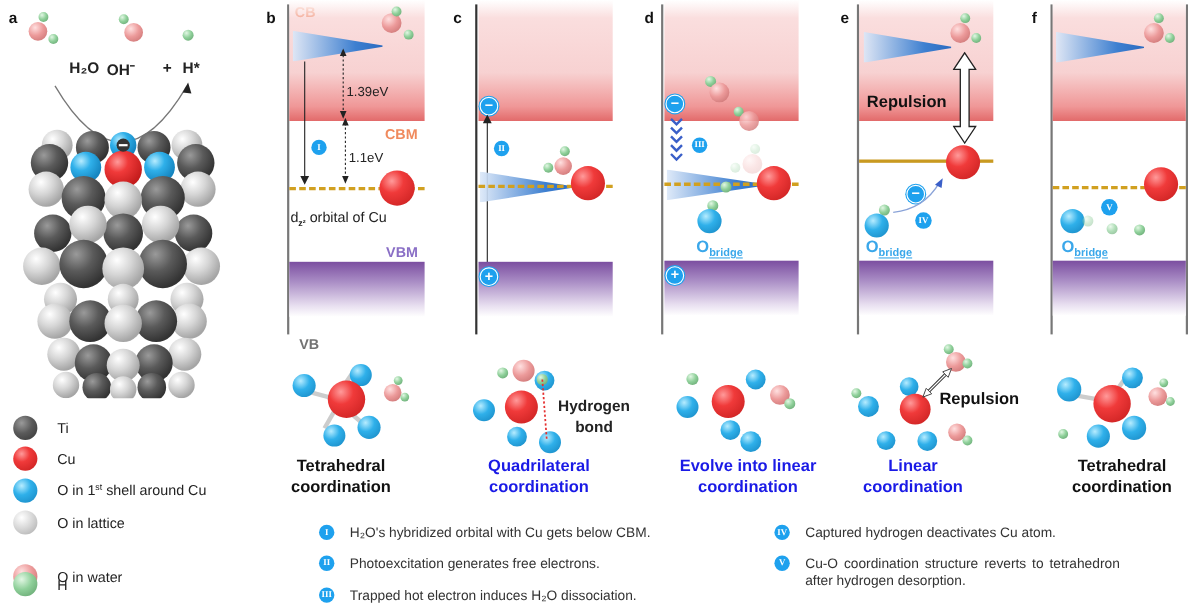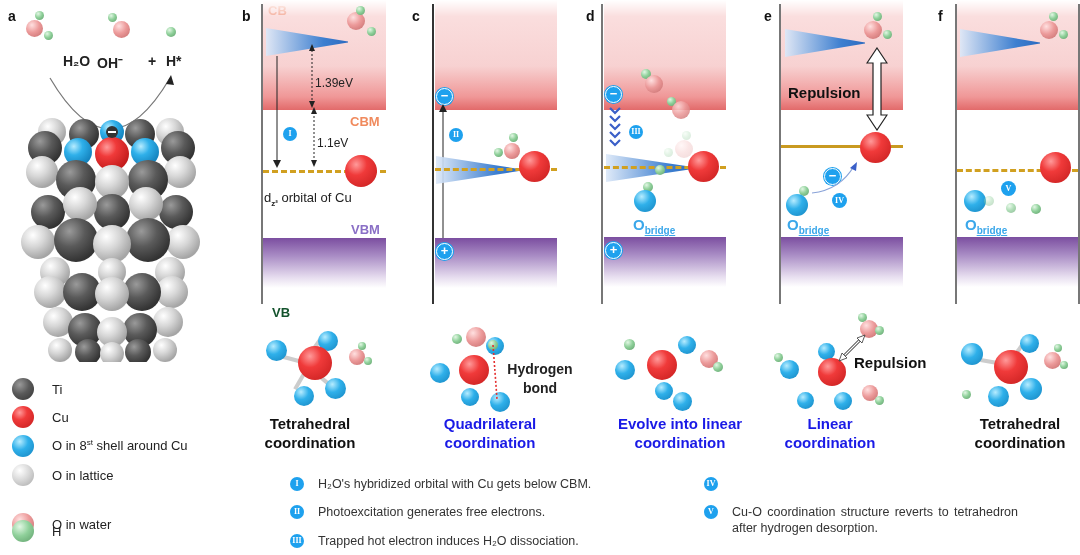--- a/index.html
+++ b/index.html
@@ -133,21 +133,21 @@
   <div class="legend-item" style="top:378px;">
     <span class="ball ti"></span>
     <span>Ti</span>
   </div>
   <div class="legend-item" style="top:406px;">
     <span class="ball cu"></span>
     <span>Cu</span>
   </div>
   <div class="legend-item" style="top:435px;">
     <span class="ball ob"></span>
-    <span><span>O in 8</span><sup style="font-size:8px;">st</sup><span> shell around Cu</span></span>
+    <span><span>O in 1</span><sup style="font-size:8px;">st</sup><span> shell around Cu</span></span>
   </div>
   <div class="legend-item" style="top:464px;">
     <span class="ball ol"></span>
     <span>O in lattice</span>
   </div>
   <div class="legend-item" style="top:492px;margin-top:21px;">
     <span class="ball ow"></span>
     <span>O in water</span>
   </div>
   <div class="legend-item" style="top:520px;">
@@ -179,21 +179,21 @@
   </svg>
   <div class="abs" style="left:315px;top:76px;font-size:12px;text-align:center;">1.39eV</div>
   <div class="abs" style="left:317px;top:136px;font-size:12px;">1.1eV</div>
   <div class="bandlbl" style="left:350px;top:114px;color:#f08a5d;">CBM</div>
   <div class="badge" style="left:283px;top:127px;">I</div>
   <div class="dash" style="left:263px;top:170px;width:123px;"></div>
   <div class="ball cu" style="left:345px;top:155px;width:32px;height:32px;"></div>
   <div class="abs" style="left:264px;top:190px;font-size:13px;"><span>d</span><sub style="font-size:8px;font-weight:bold;">z²</sub><span> orbital of Cu</span></div>
   <div class="bandlbl" style="left:351px;top:222px;color:#8a6fc6;">VBM</div>
   <div class="vb" style="left:263px;top:238px;width:123px;"></div>
-  <div class="bandlbl" style="left:272px;top:305px;color:#14532d;">VB</div>
+  <div class="bandlbl" style="left:272px;top:305px;color:#737373;">VB</div>
 </div>
 
 <div>
   <div class="plabel" style="left:412px;top:8px;">c</div>
   <div class="vline" style="left:432px;top:4px;height:300px;background:#333;"></div>
   <div class="cb" style="left:435px;top:0;width:122px;"></div>
   <div class="sign" style="left:436px;top:88px;">−</div>
   <svg class="abs" style="left:438px;top:104px;" width="10" height="146">
     <line x1="5" y1="6" x2="5" y2="144" stroke="#222" stroke-width="1"></line>
     <path d="M1,8 L5,0 L9,8 Z" fill="#222"></path>
@@ -398,18 +398,19 @@
   <div class="note" style="left:290px;top:504px;">
     <span class="badge">II</span>
     <span>Photoexcitation generates free electrons.</span>
   </div>
   <div class="note" style="left:290px;top:533px;">
     <span class="badge">III</span>
     <span>Trapped hot electron induces H₂O dissociation.</span>
   </div>
   <div class="note" style="left:704px;top:476px;">
     <span class="badge">IV</span>
+    <span>Captured hydrogen deactivates Cu atom.</span>
   </div>
   <div class="note" style="left:704px;top:504px;width:314px;text-align:justify;">
     <span class="badge">V</span>
     <span>Cu-O coordination structure reverts to tetrahedron after hydrogen desorption.</span>
   </div>
 </div>
 
 </body></html>

